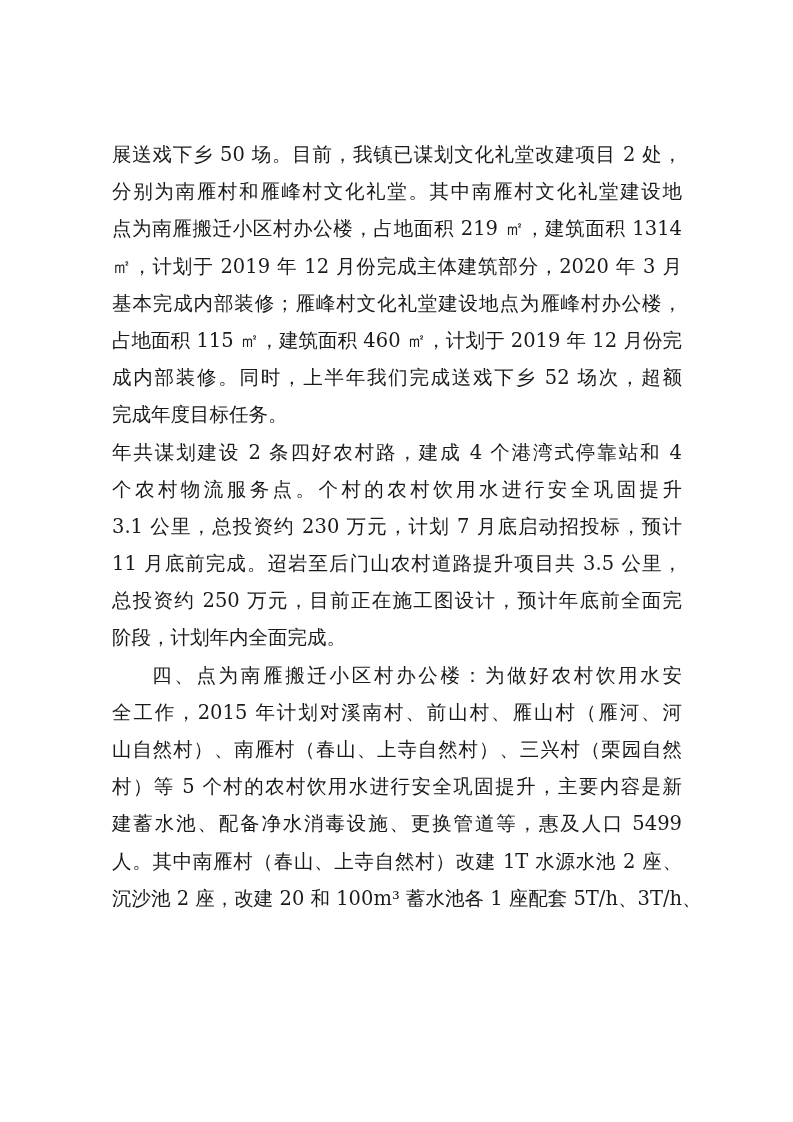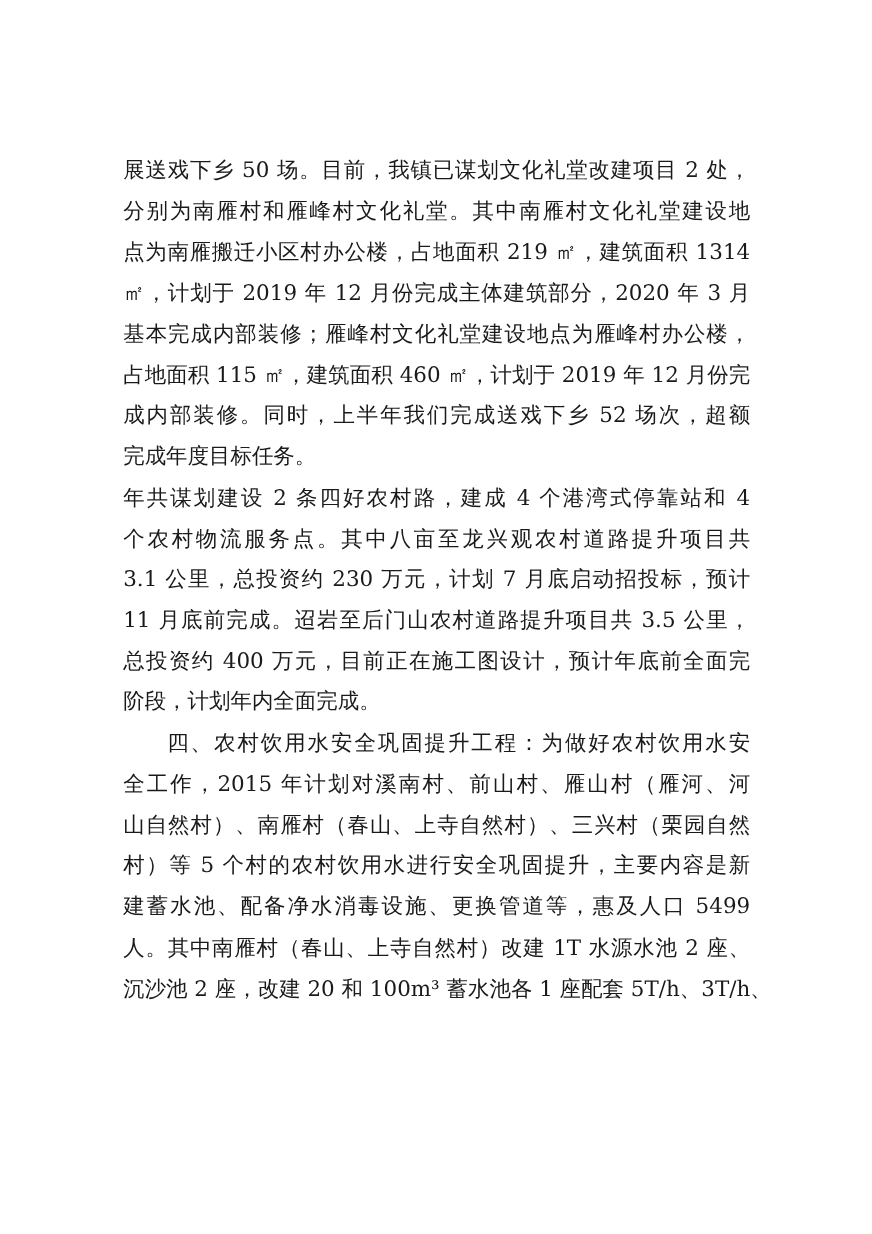--- a/index.html
+++ b/index.html
@@ -36,29 +36,29 @@
     <span class="line">点为南雁搬迁小区村办公楼，占地面积 219 ㎡，建筑面积 1314</span>
     <span class="line">㎡，计划于 2019 年 12 月份完成主体建筑部分，2020 年 3 月</span>
     <span class="line">基本完成内部装修；雁峰村文化礼堂建设地点为雁峰村办公楼，</span>
     <span class="line">占地面积 115 ㎡，建筑面积 460 ㎡，计划于 2019 年 12 月份完</span>
     <span class="line">成内部装修。同时，上半年我们完成送戏下乡 52 场次，超额</span>
     <span class="line last">完成年度目标任务。</span>
   </div>
 
   <div class="para">
     <span class="line">年共谋划建设 2 条四好农村路，建成 4 个港湾式停靠站和 4</span>
-    <span class="line">个农村物流服务点。其中八亩至龙兴观农村道路提升项目共</span>
+    <span class="line">个农村物流服务点。个村的农村饮用水进行安全巩固提升</span>
     <span class="line">3.1 公里，总投资约 230 万元，计划 7 月底启动招投标，预计</span>
     <span class="line">11 月底前完成。迢岩至后门山农村道路提升项目共 3.5 公里，</span>
-    <span class="line">总投资约 400 万元，目前正在施工图设计，预计年底前全面完</span>
+    <span class="line">总投资约 250 万元，目前正在施工图设计，预计年底前全面完</span>
     <span class="line last">阶段，计划年内全面完成。</span>
   </div>
 
   <div class="para">
-    <span class="line indent">四、农村饮用水安全巩固提升工程：为做好农村饮用水安</span>
+    <span class="line indent">四、点为南雁搬迁小区村办公楼：为做好农村饮用水安</span>
     <span class="line">全工作，2015 年计划对溪南村、前山村、雁山村（雁河、河</span>
     <span class="line">山自然村）、南雁村（春山、上寺自然村）、三兴村（栗园自然</span>
     <span class="line">村）等 5 个村的农村饮用水进行安全巩固提升，主要内容是新</span>
     <span class="line">建蓄水池、配备净水消毒设施、更换管道等，惠及人口 5499</span>
     <span class="line">人。其中南雁村（春山、上寺自然村）改建 1T 水源水池 2 座、</span>
     <span class="line">沉沙池 2 座，改建 20 和 100m³ 蓄水池各 1 座配套 5T/h、3T/h、</span>
   </div>
 </div>
 
 </body></html>

